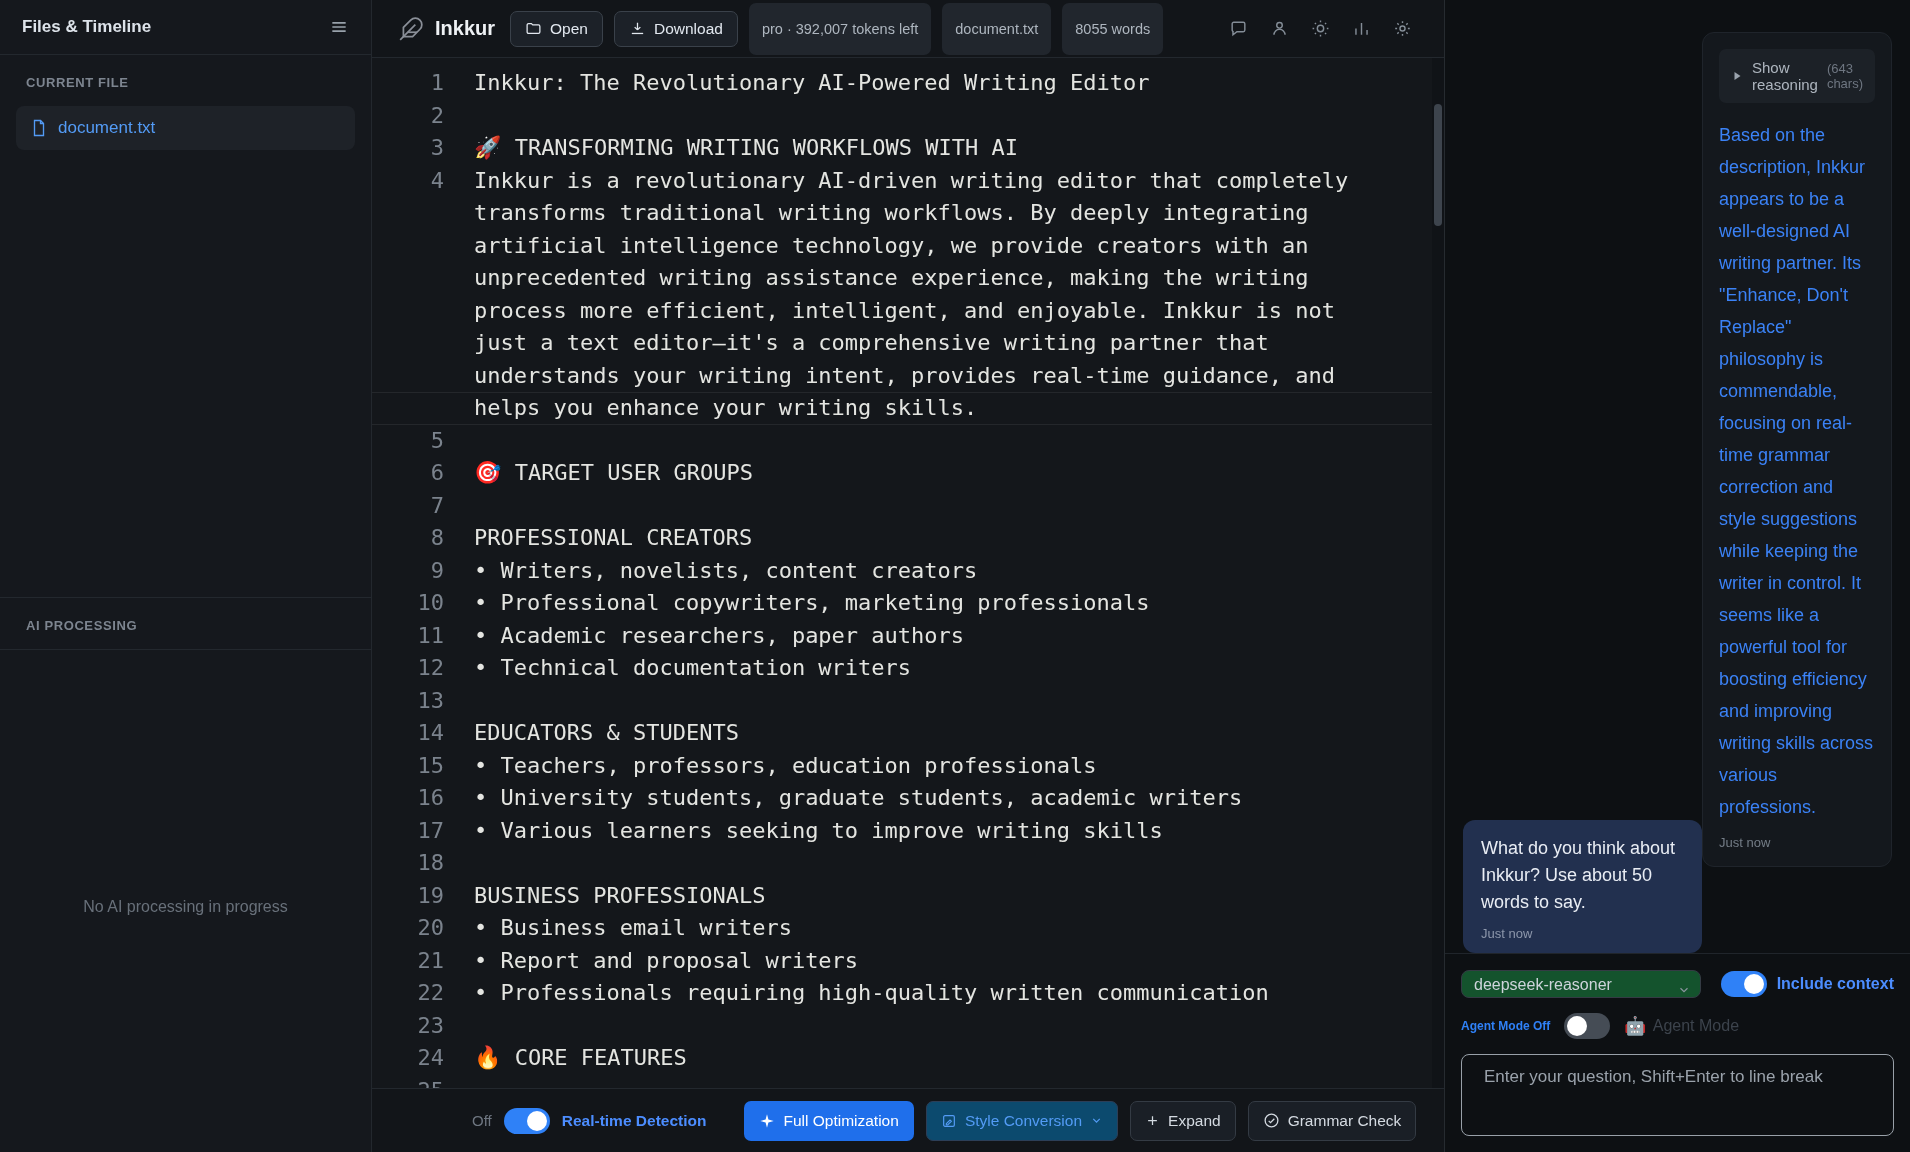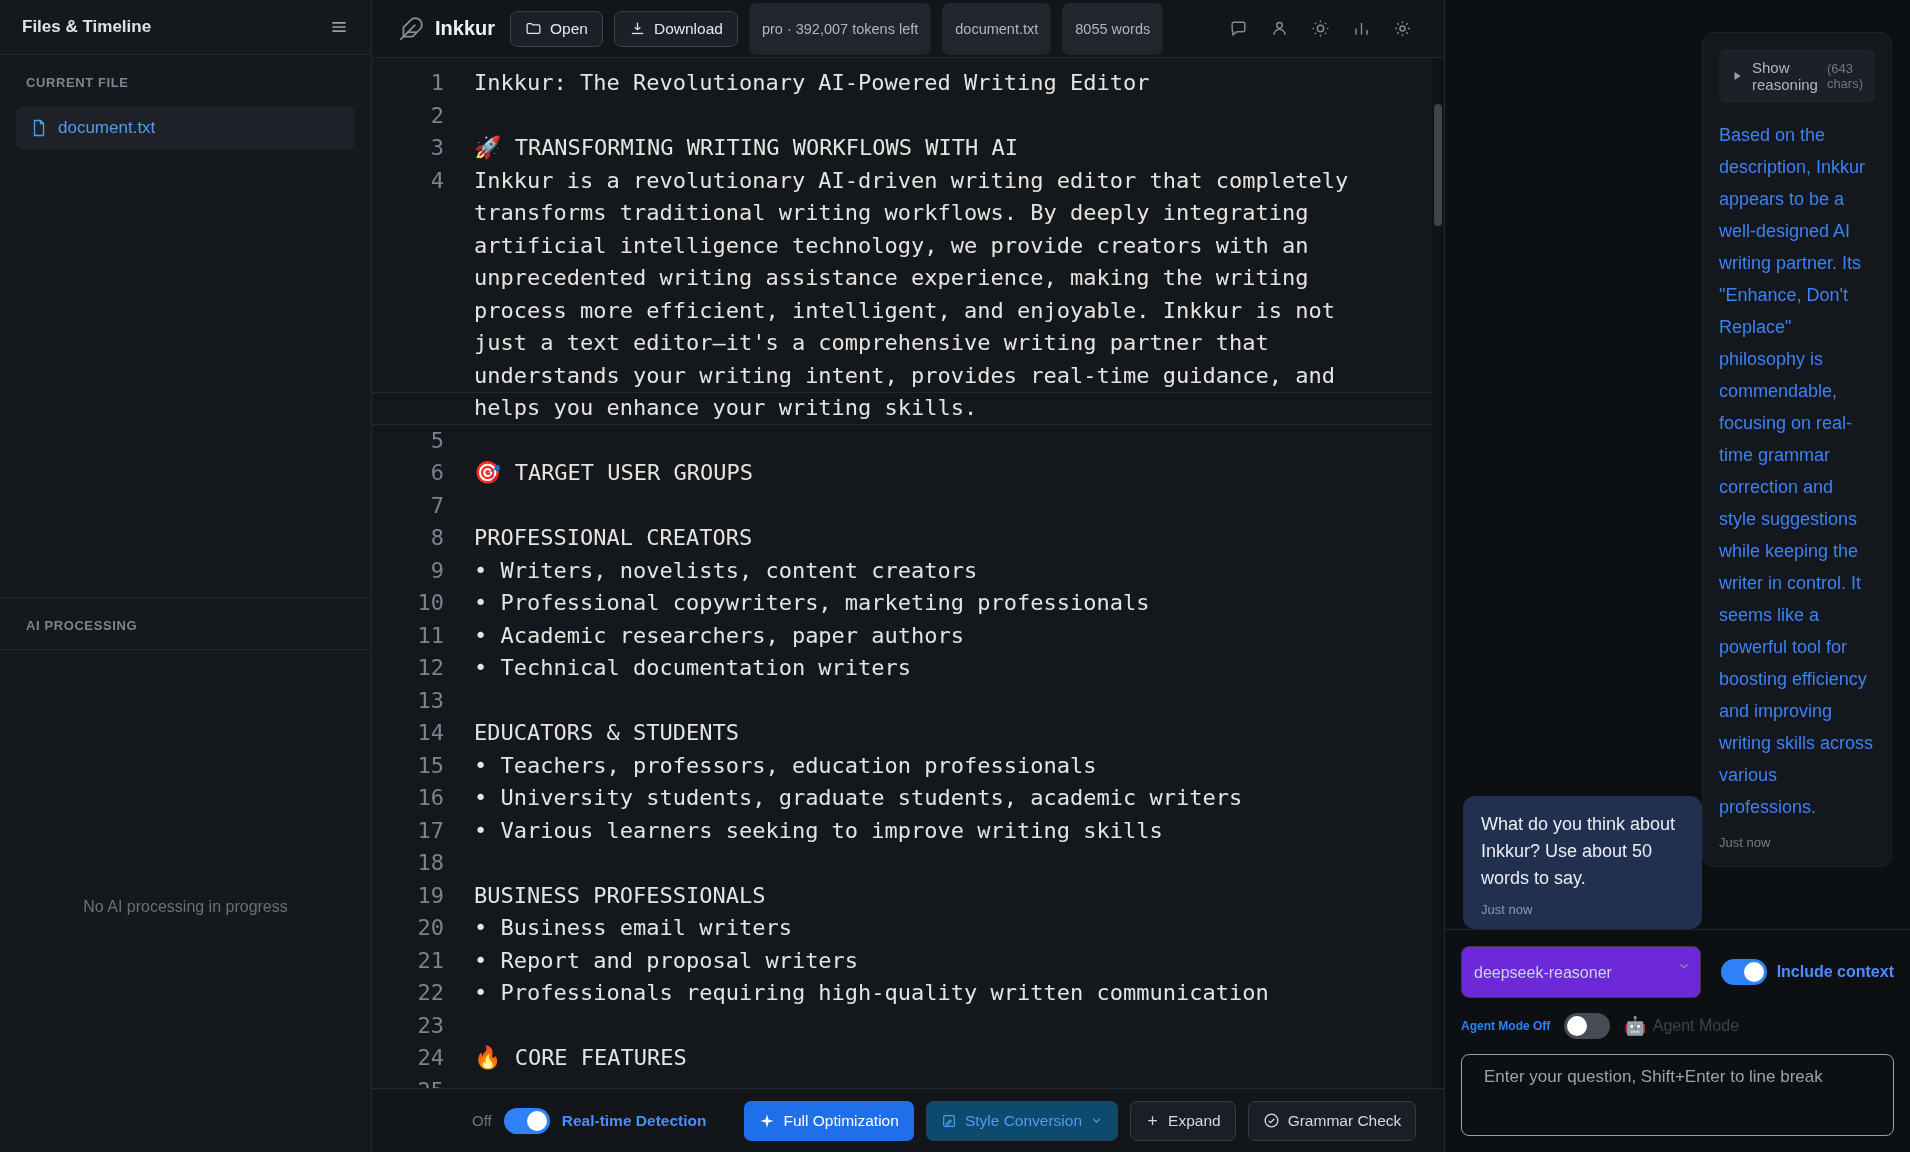--- a/index.html
+++ b/index.html
@@ -64,21 +64,21 @@
   .ai-card { margin-top:12px; align-self:flex-start; width:382px; background:#14181d; border:1px solid #1f242b; border-radius:12px; padding:16px; }
   .reasoning { background:#1c2127; border-radius:7px; padding:10px 12px; display:flex; align-items:center; gap:9px; cursor:pointer; }
   .reasoning-label { color:#aeb6bf; font-size:15px; }
   .reasoning-meta { color:#6e7681; font-size:13px; }
   .ai-body { margin-top:16px; color:#3b82f6; font-size:18px; line-height:32px; }
   .ai-time { margin-top:12px; color:#747d87; font-size:13px; }
 
   .controls { border-top:1px solid #20252b; padding:16px; display:flex; flex-direction:column; gap:15px; }
   .row { display:flex; align-items:center; }
   .select-wrap { position:relative; width:240px; }
-  .model-select { width:100%; height:52px; background:#6d28d9; border:1px solid #343b44; border-radius:8px; color:#ced4db; font-size:16px; padding:0 42px 0 12px; appearance:none; -webkit-appearance:none; cursor:pointer; }
+  .model-select { width:100%; height:28px; background:#14532d; border:1px solid #343b44; border-radius:8px; color:#ced4db; font-size:16px; padding:0 42px 0 12px; appearance:none; -webkit-appearance:none; cursor:pointer; }
   .select-chev { position:absolute; right:10px; top:13px; color:#8b949e; pointer-events:none; }
   .include-group { margin-left:auto; display:flex; align-items:center; gap:10px; }
   .include-label { color:#4c8dff; font-size:16px; font-weight:600; }
   .agent-off-label { color:#2f81f7; font-size:12px; font-weight:700; margin-right:14px; }
   .robot { font-size:18px; margin:0 6px 0 14px; }
   .agent-dim-label { color:#3c434c; font-size:16px; }
   .question-input { width:100%; height:82px; background:transparent; border:1px solid #98a0a8; border-radius:8px; color:#e6eaee; font-size:17px; font-family:"Liberation Sans",sans-serif; padding:12px 22px; resize:none; }
   .question-input::placeholder { color:#9aa2ab; }
 
   .toggle { width:46px; height:26px; border-radius:13px; position:relative; flex:none; cursor:pointer; }

